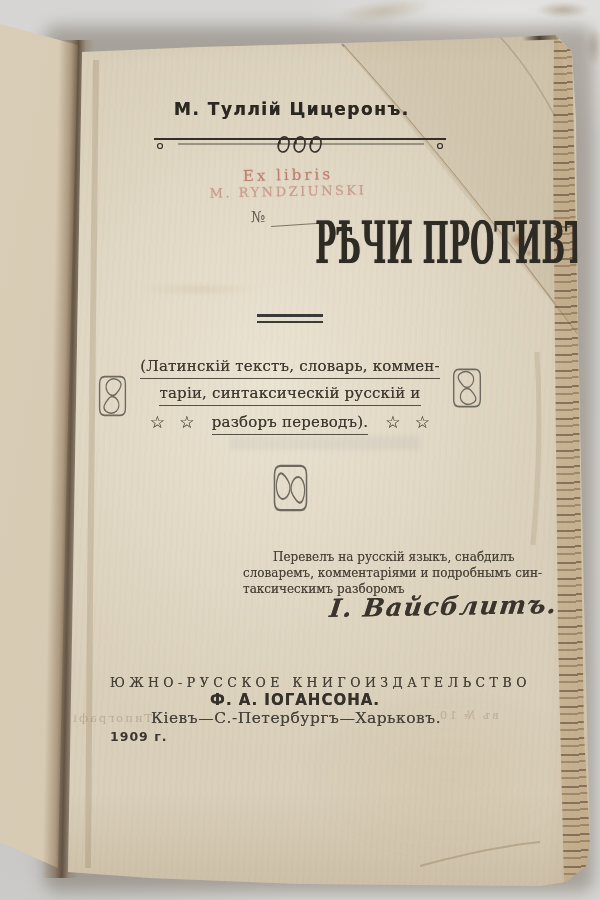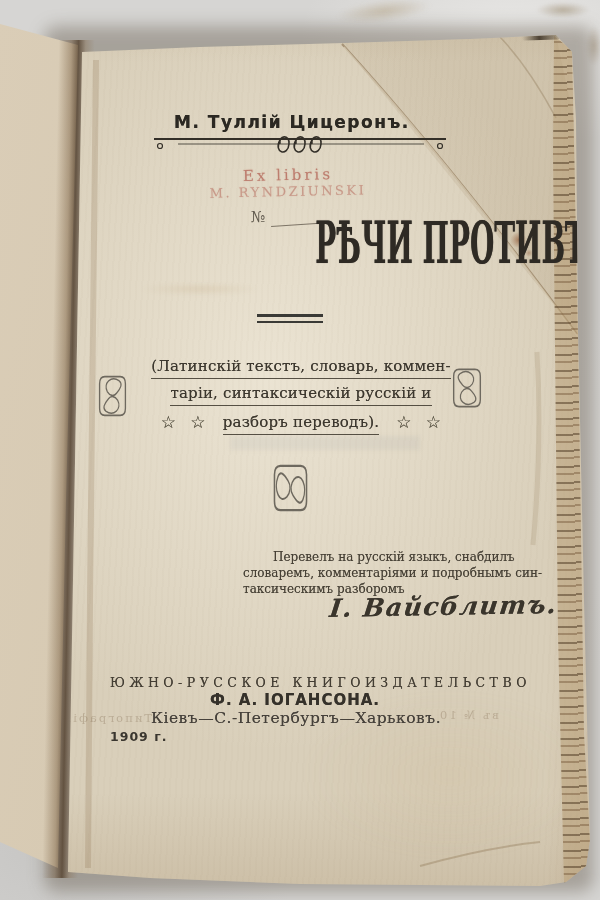--- a/index.html
+++ b/index.html
@@ -52,37 +52,37 @@
     background:radial-gradient(circle,rgba(133,72,35,.55) 0%,rgba(133,72,35,0) 70%);}
   .fox2{left:525px;top:249px;width:8px;height:8px;border-radius:50%;
     background:radial-gradient(circle,rgba(133,72,35,.35),transparent 70%);}
   .stain-title{left:140px;top:283px;width:120px;height:12px;border-radius:50%;
     background:radial-gradient(ellipse,rgba(180,145,95,.18),transparent 70%);filter:blur(2px);}
   .stain-low{left:300px;top:690px;width:300px;height:170px;border-radius:50%;
     background:radial-gradient(ellipse,rgba(185,155,105,.12),transparent 70%);filter:blur(4px);}
   .smudge-mid{left:230px;top:436px;width:190px;height:14px;background:rgba(100,110,140,.07);filter:blur(2px);}
   .speck{left:68px;top:558px;width:4px;height:5px;border-radius:50%;background:rgba(70,52,36,.8);}
   
-  .author{left:174px;top:112px;width:232px;text-align:left;white-space:nowrap;
+  .author{left:174px;top:99px;width:232px;text-align:left;white-space:nowrap;
     font-family:"DejaVu Sans",sans-serif;font-weight:700;font-size:17px;letter-spacing:1.5px;
     color:#2b2822;text-shadow:0 0 .5px rgba(43,40,34,.8);}
   .author-rule{left:152px;top:133px;}
   .stamp{font-family:"DejaVu Serif",serif;text-align:center;white-space:nowrap;transform:rotate(-1.2deg);
     color:#b5685a;text-shadow:0 0 1.2px rgba(181,104,90,.55);}
   .stamp1{left:188px;top:166px;width:200px;font-size:15px;letter-spacing:3px;opacity:.8;}
   .stamp2{left:183px;top:184px;width:210px;font-size:13px;letter-spacing:2.5px;opacity:.55;}
   .numero{left:251px;top:208px;font-size:15px;color:rgba(62,56,46,.8);}
   .numero-line{left:271px;top:224px;width:60px;height:0;border-top:1.5px solid rgba(70,62,50,.65);transform:rotate(-4deg);}
   .title-wrap{left:54px;top:213px;width:492px;text-align:center;}
   .title-wrap span{display:inline-block;white-space:nowrap;font-weight:700;font-size:57px;line-height:60px;
     transform:scale(.49,1);transform-origin:center top;color:#2e2a24;text-shadow:0 0 1px rgba(46,42,36,.75);}
   .dividers{left:257px;top:314px;width:66px;}
   .dividers div{height:2.5px;background:#3a3a36;margin-bottom:4px;}
   .sub{left:70px;top:357px;width:440px;text-align:center;font-size:15px;letter-spacing:.2px;
-    color:#3c372e;text-shadow:0 0 .5px rgba(60,55,46,.7);padding-left:11px;}
+    color:#3c372e;text-shadow:0 0 .5px rgba(60,55,46,.7);}
   .sub .line{height:27px;}
   .sub .u{border-bottom:1.5px solid rgba(60,54,44,.85);padding-bottom:2.5px;}
   .sub .star{font-family:"DejaVu Sans",sans-serif;font-size:17px;color:#55503f;margin:0 7px;position:relative;top:1px;}
   .sub .gap{display:inline-block;width:10px;}
   .orn{stroke:#6e695f;fill:none;}
   .orn-left{left:97px;top:373px;}
   .orn-right{left:451px;top:366px;}
   .orn-mid{left:264px;top:469px;}
   .trans{left:243px;top:549px;width:322px;font-size:12px;line-height:16px;color:#464035;
     text-shadow:0 0 .4px rgba(70,64,53,.6);}

